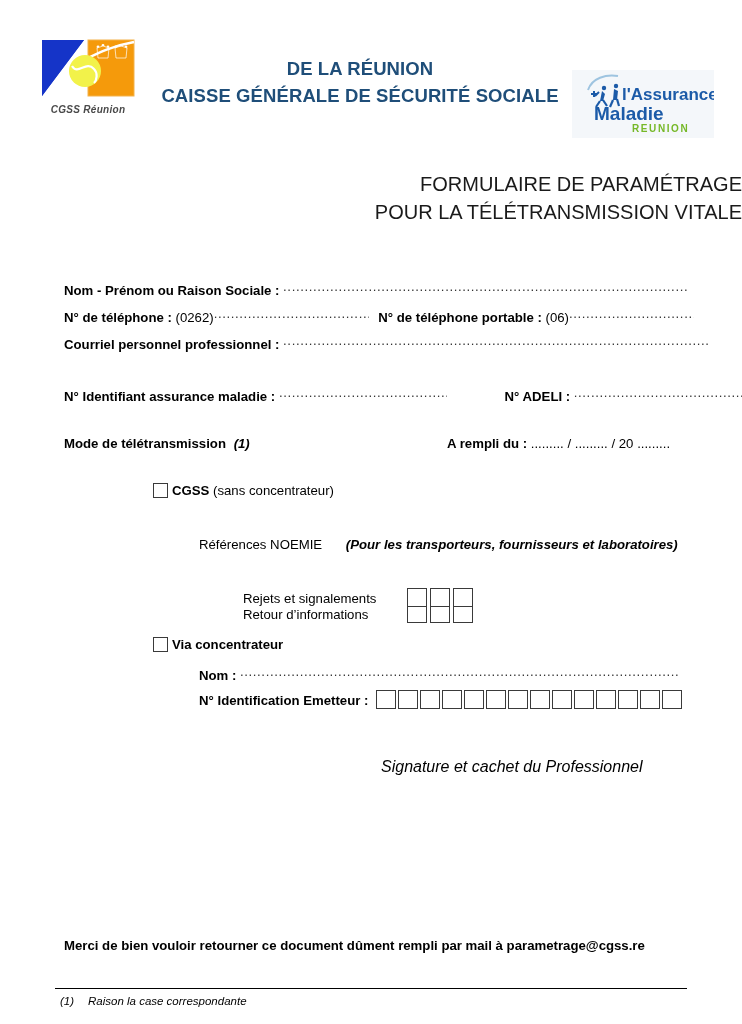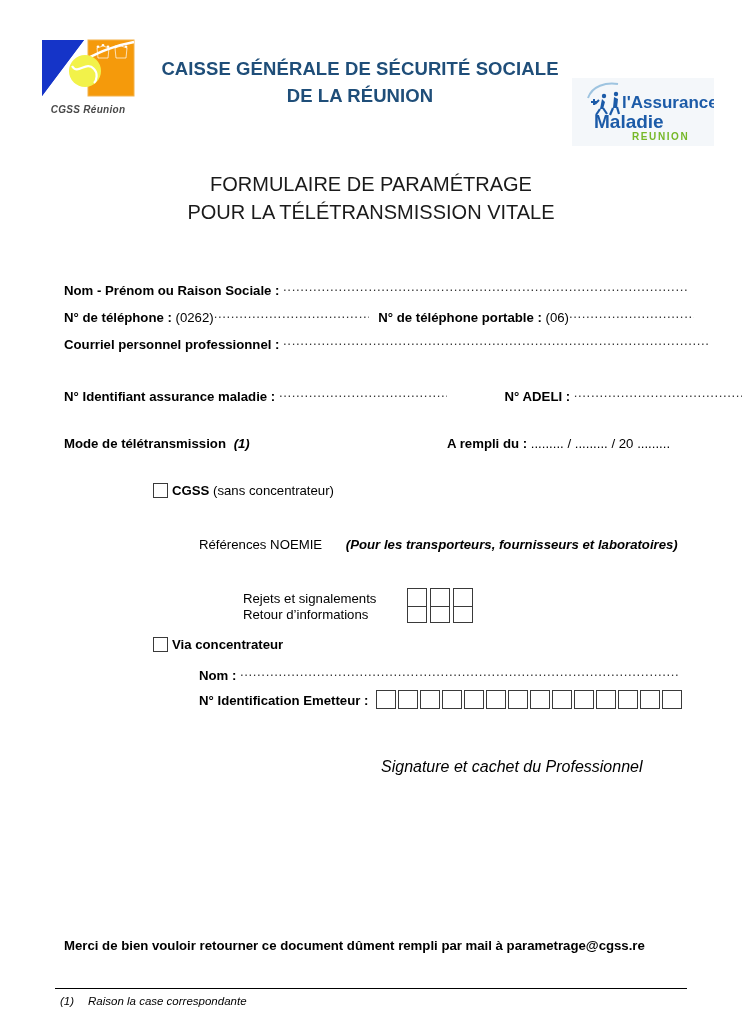--- a/index.html
+++ b/index.html
@@ -46,33 +46,33 @@
     width: 420px;
     text-align: center;
     color: #1f4e79;
     font-weight: bold;
     font-size: 18.5px;
     line-height: 27px;
     letter-spacing: .1px;
   }
 
   .logo-am {
-    position: absolute; left: 572px; top: 48px;
+    position: absolute; left: 572px; top: 40px;
     width: 142px; height: 68px;
     background: #a3a3a3;
     overflow: hidden;
     text-decoration: underline;
   }
 
   
   .form-title {
     position: absolute;
     left: 0; top: 170px;
     width: 742px;
-    text-align: center;
+    text-align: right;
     font-size: 20px;
     line-height: 28px;
     color: #1a1a1a;
     font-weight: normal;
   }
 
   
   .body { position: absolute; left: 0; top: 0; width: 742px; }
 
   .row {
@@ -172,22 +172,22 @@
 
         <path d="M8,58 C24,50 30,30 46,22 C60,15 74,8 96,4" fill="none" stroke="#ffffff" stroke-width="2.6"></path>
 
         <circle cx="47" cy="33" r="16" fill="#F2F24A"></circle>
         <path d="M34,28 C40,38 48,22 56,31 C60,35 59,42 56,45" fill="none" stroke="#ffffff" stroke-width="2.2"></path>
       </svg>
       <div class="cgss-caption">CGSS Réunion</div>
     </div>
 
     <div class="org-title">
+      <div>DE LA RÉUNION</div>
       <div>CAISSE GÉNÉRALE DE SÉCURITÉ SOCIALE</div>
-      <div>DE LA RÉUNION</div>
     </div>
 
     <div class="logo-am">
       <svg viewBox="0 0 142 68" width="142" height="68" xmlns="http://www.w3.org/2000/svg">
         <rect x="0" y="0" width="142" height="68" fill="#f4f7fa"></rect>
 
         <path d="M16,20 C20,8 34,4 46,6" fill="none" stroke="#9ec4e0" stroke-width="2"></path>
 
         <g>
           <circle cx="32" cy="18" r="2.2" fill="#1C5BA8"></circle>

